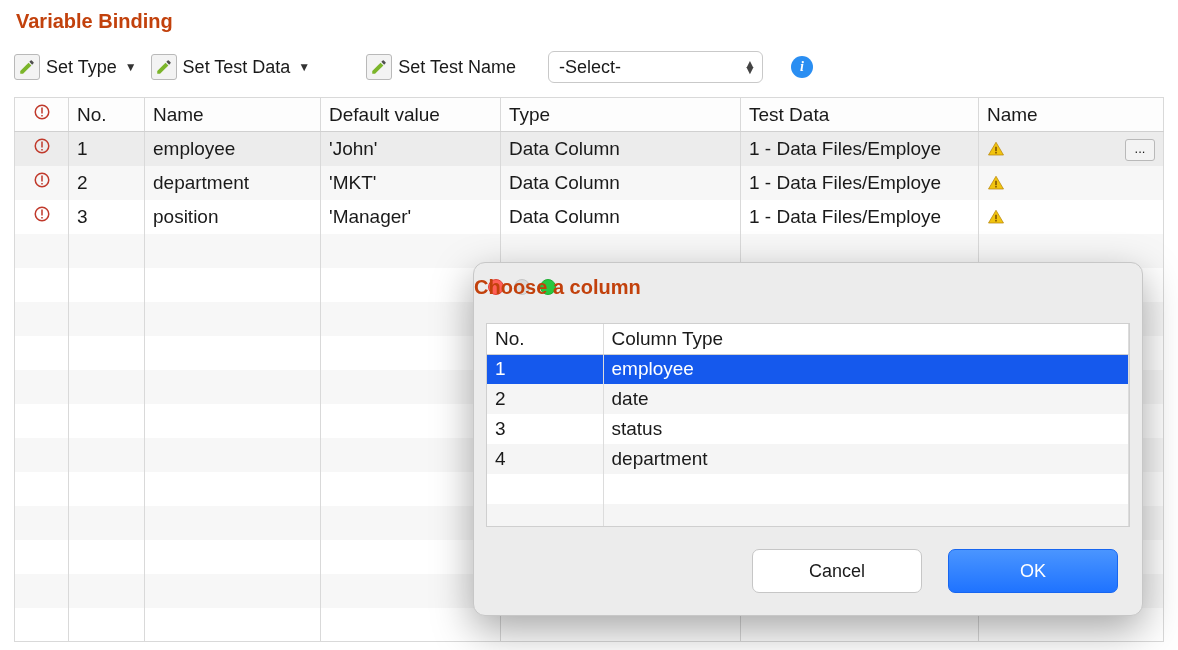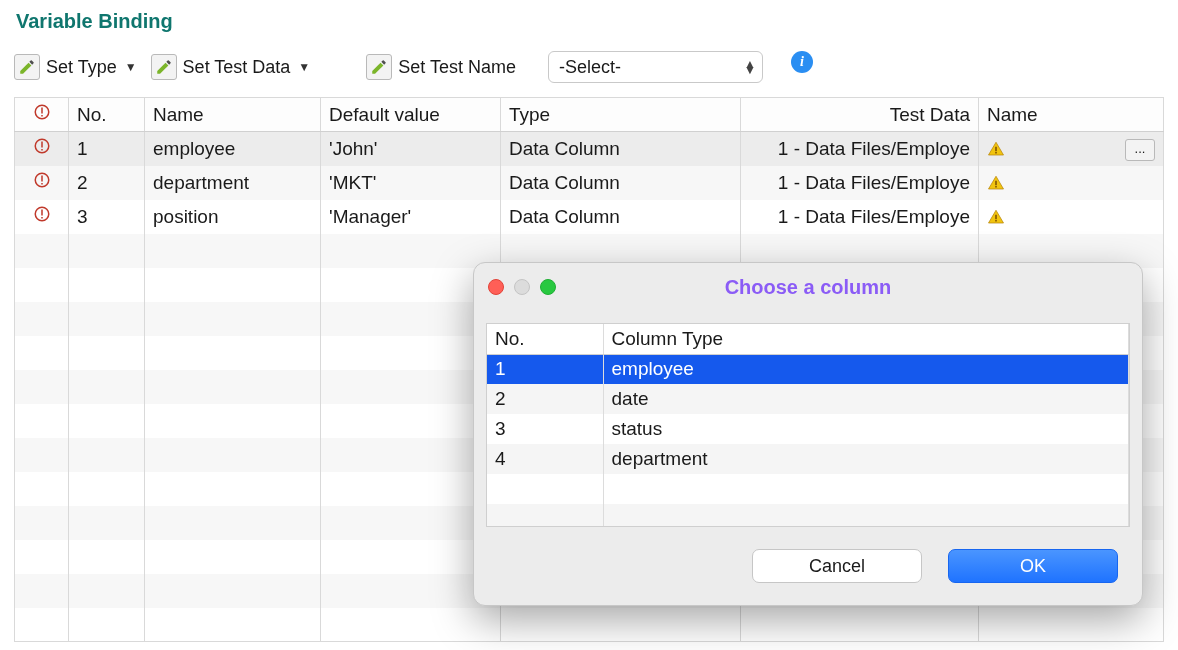--- a/index.html
+++ b/index.html
@@ -15,24 +15,25 @@
     overflow: hidden;
     position: relative;
   }
   .container {
     padding: 10px 14px;
   }
   .section-title {
     font-size: 20px;
     font-weight: 700;
     margin: 0 0 18px 2px;
-    color: #0f766e;
+    color: #c2410c;
   }
   .toolbar {
     display: flex;
+    align-items: center;
     gap: 14px;
     margin-bottom: 14px;
   }
   .tool-btn {
     display: inline-flex;
     align-items: center;
     gap: 6px;
     font-size: 18px;
     cursor: pointer;
     user-select: none;
@@ -114,21 +115,21 @@
   .grid th {
     background: #fdfdfd;
     border-bottom: 1px solid #d0d0d0;
     font-size: 19px;
   }
   .grid .col-alert { width: 54px; text-align: center; }
   .grid .col-no    { width: 76px; }
   .grid .col-name  { width: 176px; }
   .grid .col-def   { width: 180px; }
   .grid .col-type  { width: 240px; }
-  .grid .col-td    { width: 238px; text-align: right; }
+  .grid .col-td    { width: 238px; }
   .grid .col-val   { }
 
   .grid tbody tr:nth-child(even) td { background: #f7f7f7; }
   .grid tbody tr.selected td { background: #ececec !important; }
 
   .alert-icon {
     display: inline-flex;
     width: 18px; height: 18px;
     align-items: center; justify-content: center;
   }
@@ -183,24 +184,24 @@
     width: 16px; height: 16px;
     border-radius: 50%;
     display: inline-block;
   }
   .tl-close { background: #ff5f57; border: 1px solid #e14338; }
   .tl-min   { background: #dcdcdc; border: 1px solid #c4c4c4; }
   .tl-max   { background: #28c840; border: 1px solid #1faf34; }
   .modal-title {
     position: absolute;
     left: 0; right: 0;
-    text-align: center;
+    text-align: left;
     font-size: 20px;
     font-weight: 600;
-    color: #8b5cf6;
+    color: #c2410c;
     pointer-events: none;
   }
   .modal-body {
     padding: 12px 12px 4px 12px;
   }
   .col-table {
     width: 100%;
     border: 1px solid #cfcfcf;
     background: #fff;
     border-collapse: collapse;
@@ -228,21 +229,21 @@
   }
   .modal-table-wrap .col-table{ border: none; }
   .modal-footer {
     display: flex;
     justify-content: flex-end;
     gap: 26px;
     padding: 18px 24px 22px 24px;
   }
   .btn {
     min-width: 170px;
-    height: 34px;
+    height: 44px;
     border-radius: 7px;
     font-size: 18px;
     display: inline-flex;
     align-items: center;
     justify-content: center;
     cursor: pointer;
     user-select: none;
   }
   .btn-default {
     background: #fff;

